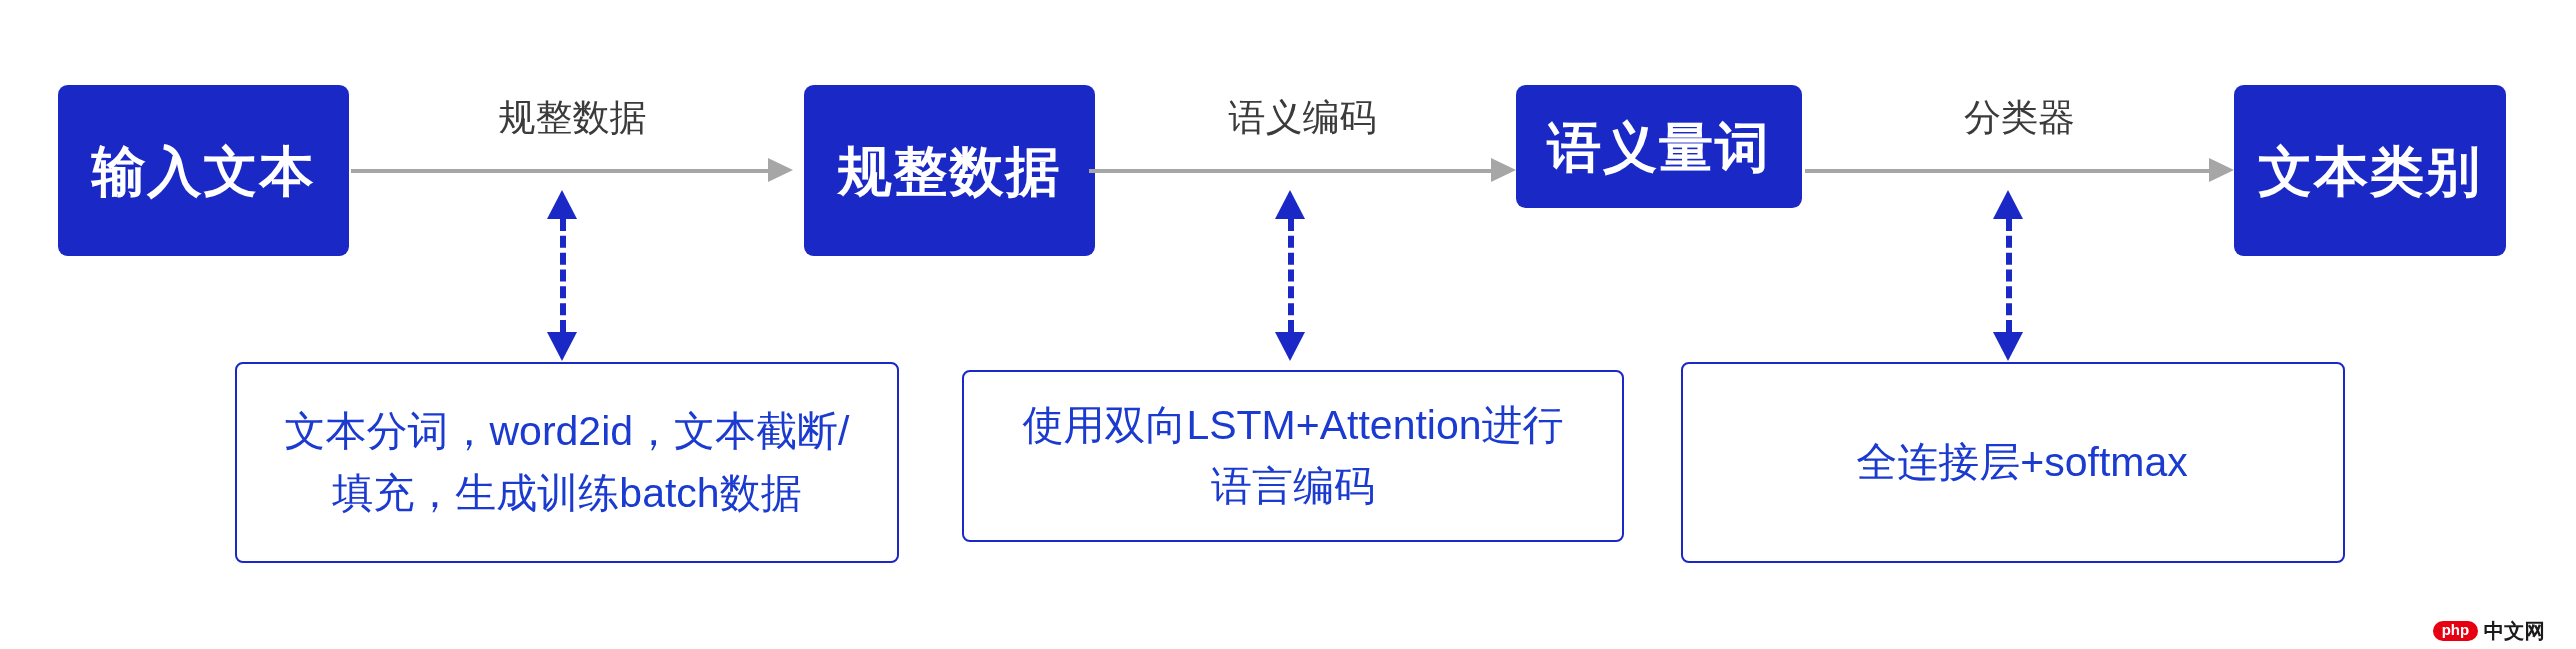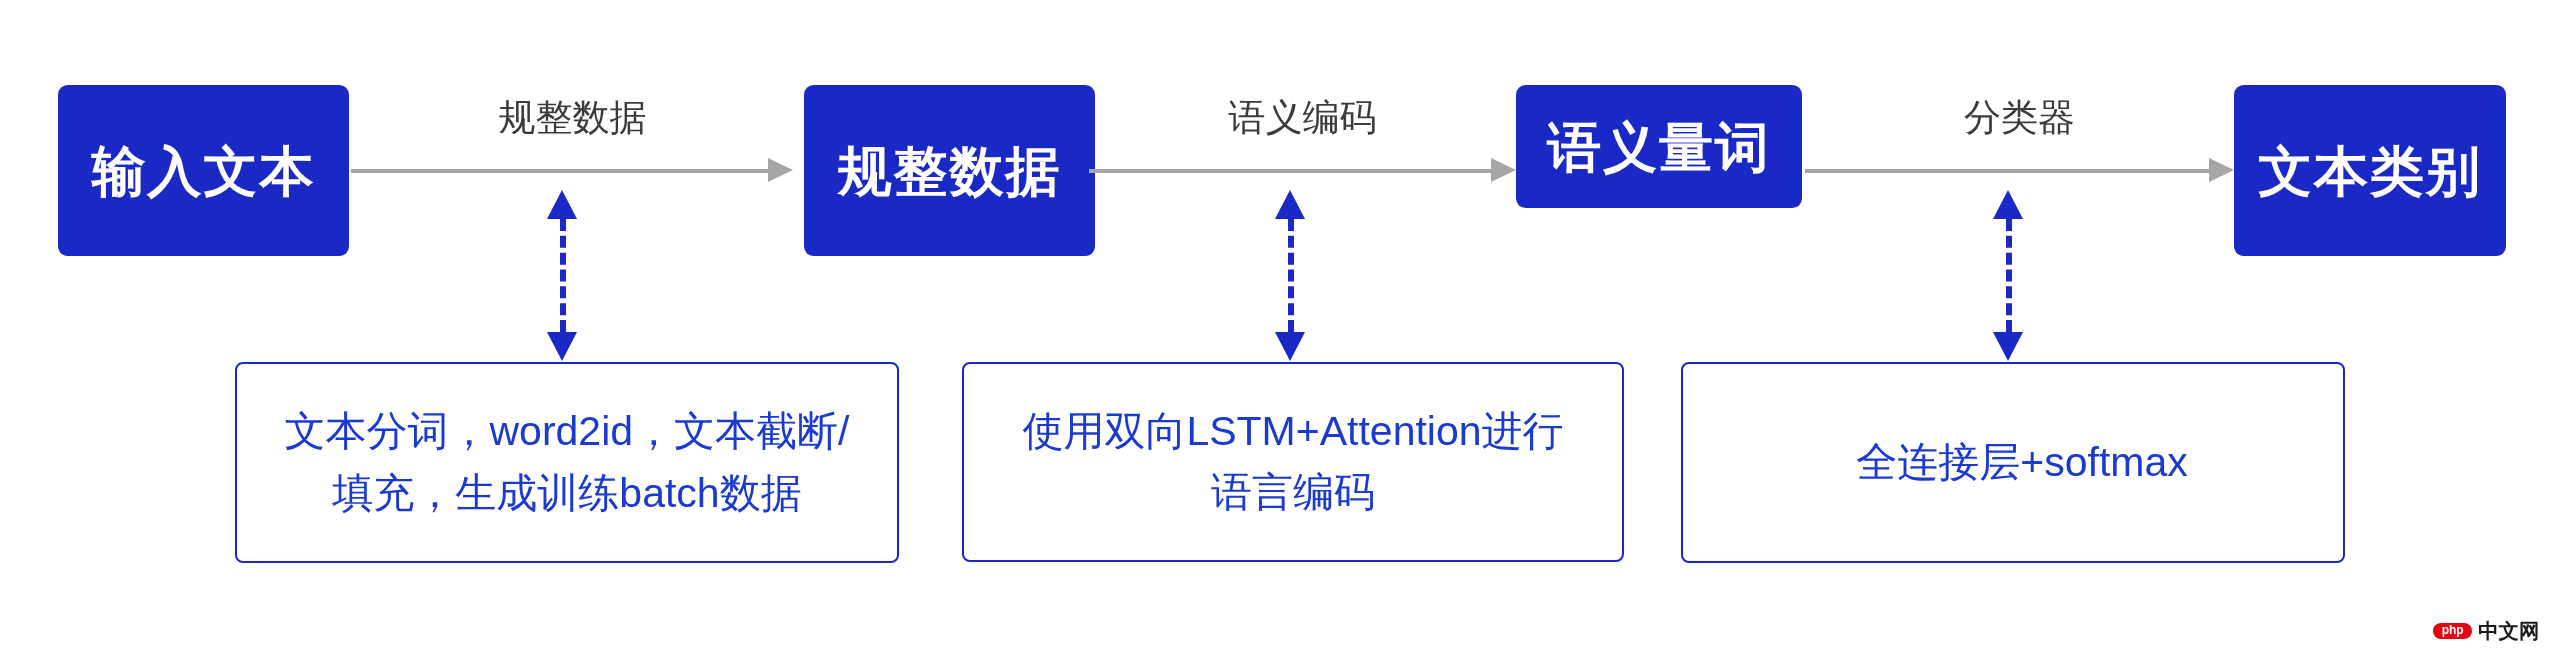--- a/index.html
+++ b/index.html
@@ -127,21 +127,21 @@
   
   .watermark {
     position: absolute;
     display: flex;
     align-items: center;
     gap: 5.8px;
   }
   .wm-php {
     background: #e60012;
     color: #ffffff;
-    font-size: 12px;
+    font-size: 15px;
     font-weight: bold;
     border-radius: 10.7px;
     padding: 1px 8.7px 2.9px 8.7px;
     line-height: 1.05;
     letter-spacing: 0px;
   }
   .wm-cn {
     color: #1a1a1a;
     font-size: 20.4px;
     font-weight: bold;
@@ -204,21 +204,21 @@
     <div class="v-head-up"></div>
     <div class="v-shaft" style="top:29px; height:113px;"></div>
     <div class="v-head-down"></div>
   </div>
 
   <div class="desc-box" style="left:235px; top:362px; width:664px; height:201px;">
     <span class="desc-text">文本分词，word2id，文本截断/
 填充，生成训练batch数据</span>
   </div>
 
-  <div class="desc-box" style="left:962px; top:362px; width:662px; height:200px;">
+  <div class="desc-box" style="left:962px; top:370px; width:662px; height:172px;">
     <span class="desc-text">使用双向LSTM+Attention进行
 语言编码</span>
   </div>
 
   <div class="desc-box" style="left:1681px; top:362px; width:664px; height:201px;padding-left:41px;">
     <span class="desc-text">全连接层+softmax</span>
   </div>
 
   <div class="watermark" style="left:2433px; top:621px;">
     <span class="wm-php">php</span>

